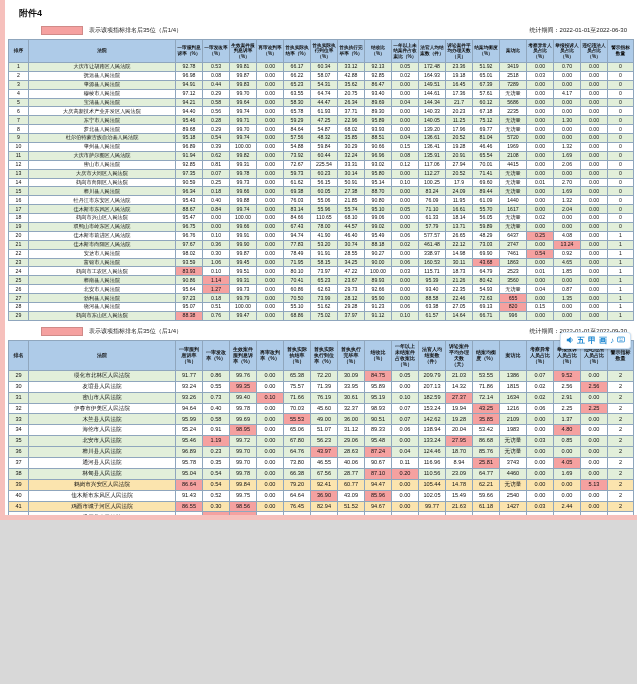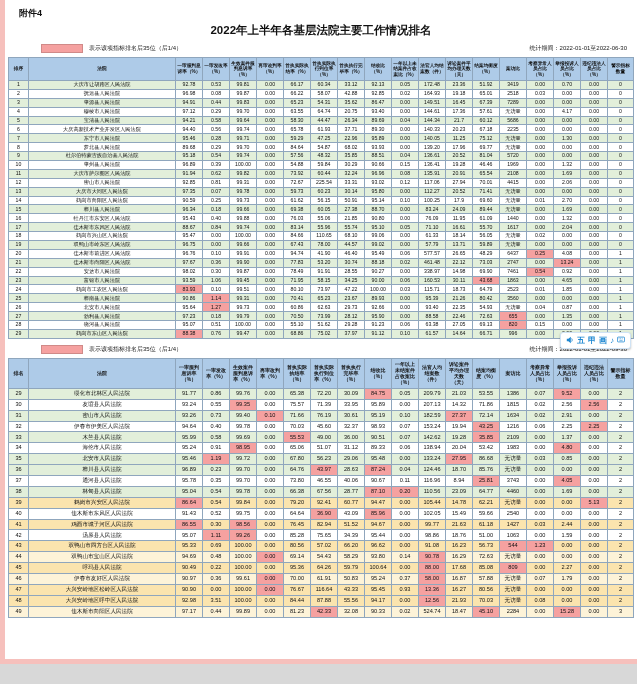--- a/index.html
+++ b/index.html
@@ -1,18 +1,18 @@
 <!DOCTYPE html>
 <html><head>
 <meta charset="utf-8">
 <style>
   html,body{margin:0;padding:0;}
   body{background:#d8d8d8;font-family:"Liberation Sans","DejaVu Sans",sans-serif;}
   .page{
-    position:relative;width:637px;height:664px;background:#ffffff;
+    position:relative;width:637px;height:520px;background:#ffffff;
     overflow:hidden;box-sizing:border-box;
     border-left:5px solid #f6c0bc;border-bottom:5px solid #f6c0bc;
   }
   .attachment{font-size:9px;font-weight:bold;color:#111;padding:7px 0 0 14px;}
   .tbl-title{font-size:11.5px;font-weight:bold;color:#111;text-align:center;margin:0;}
   .t0-title{margin-top:3px;}
   .t1-title{margin-top:17px;}
   .legend-row{display:flex;align-items:center;margin:6px 10px 4px 10px;font-size:6px;color:#222;}
   .legend-swatch{display:inline-block;width:40px;height:7px;background:#f5a1a0;border:0.5px solid #d08a88;margin:0 6px 0 26px;}
   .legend-text{font-size:6px;color:#222;}
@@ -38,21 +38,20 @@
   .ime-bar .glyph{color:#1e88d2;}
   .ime-icon{display:inline-block;}
 </style>
 </head>
 <body>
 
 <div class="page">
 
   <div class="attachment">附件4</div>
 
-  <h1 class="tbl-title t0-title">2022年上半年各基层法院主要工作情况排名</h1>
 
   <div class="legend-row">
     <span class="legend-swatch"></span>
     <span class="legend-text">表示该项指标排名后35位（后1/4）</span>
     <span class="period">统计期间：2022-01-01至2022-06-30</span>
   </div>
 
   <table class="t0">
       <colgroup>
         <col style="width: 20px;">

